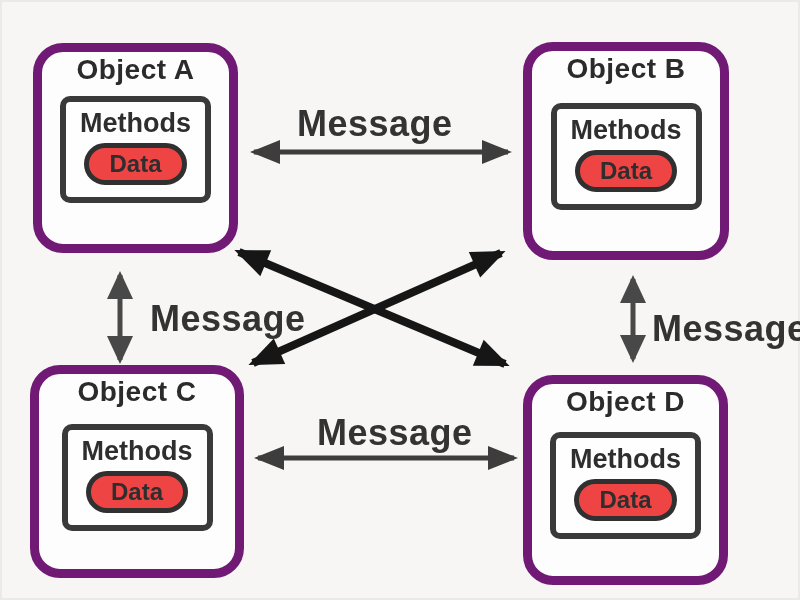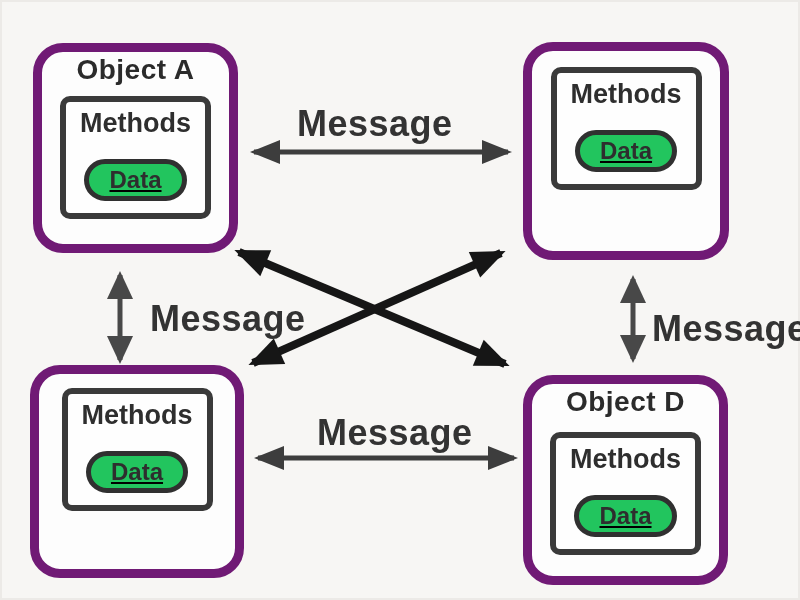--- a/index.html
+++ b/index.html
@@ -22,24 +22,23 @@
   .methods-box {
     box-sizing:border-box; margin-top:8px;
     border:6px solid #3a3a3a; border-radius:10px; background:#fefefe;
     display:flex; flex-direction:column; align-items:center;
     padding:4px 14px 12px 14px; min-width:150px;
   }
   .methods-label {
     font-size:27px; font-weight:600; color:#2e2e2e; line-height:34px;
   }
   .data-pill {
-    box-sizing:border-box; margin-top:19px;
-    border:5px solid #303030; border-radius:24px; background:#22c55e;
+    box-sizing:border-box; margin-top:3px;
+    border:5px solid #303030; border-radius:24px; background:#ef4444;
     padding:1px 20px;
-    text-decoration:underline;
   }
   .data-label {
     font-size:24px; font-weight:600; color:#2e2e2e; line-height:30px;
   }
   .message-label {
     position:absolute; font-size:36px; font-weight:700; color:#333333;
     letter-spacing:0.5px; white-space:nowrap;
   }
   #arrows { position:absolute; left:0; top:0; width:800px; height:600px; }
 </style>
@@ -75,29 +74,31 @@
     <div class="object-title">Object A</div>
     <div class="methods-box">
       <div class="methods-label">Methods</div>
       <div class="data-pill">
         <div class="data-label">Data</div>
       </div>
     </div>
   </div>
 
   <div class="object-box" style="left:523px; top:42px; width:206px; height:218px;">
+    <div class="object-title">Object B</div>
     <div class="methods-box" style="margin-top:16px;">
       <div class="methods-label">Methods</div>
       <div class="data-pill">
         <div class="data-label">Data</div>
       </div>
     </div>
   </div>
 
   <div class="object-box" style="left:30px; top:365px; width:214px; height:213px;">
+    <div class="object-title">Object C</div>
     <div class="methods-box" style="margin-top:14px;">
       <div class="methods-label">Methods</div>
       <div class="data-pill">
         <div class="data-label">Data</div>
       </div>
     </div>
   </div>
 
   <div class="object-box" style="left:523px; top:375px; width:205px; height:210px;">
     <div class="object-title">Object D</div>

